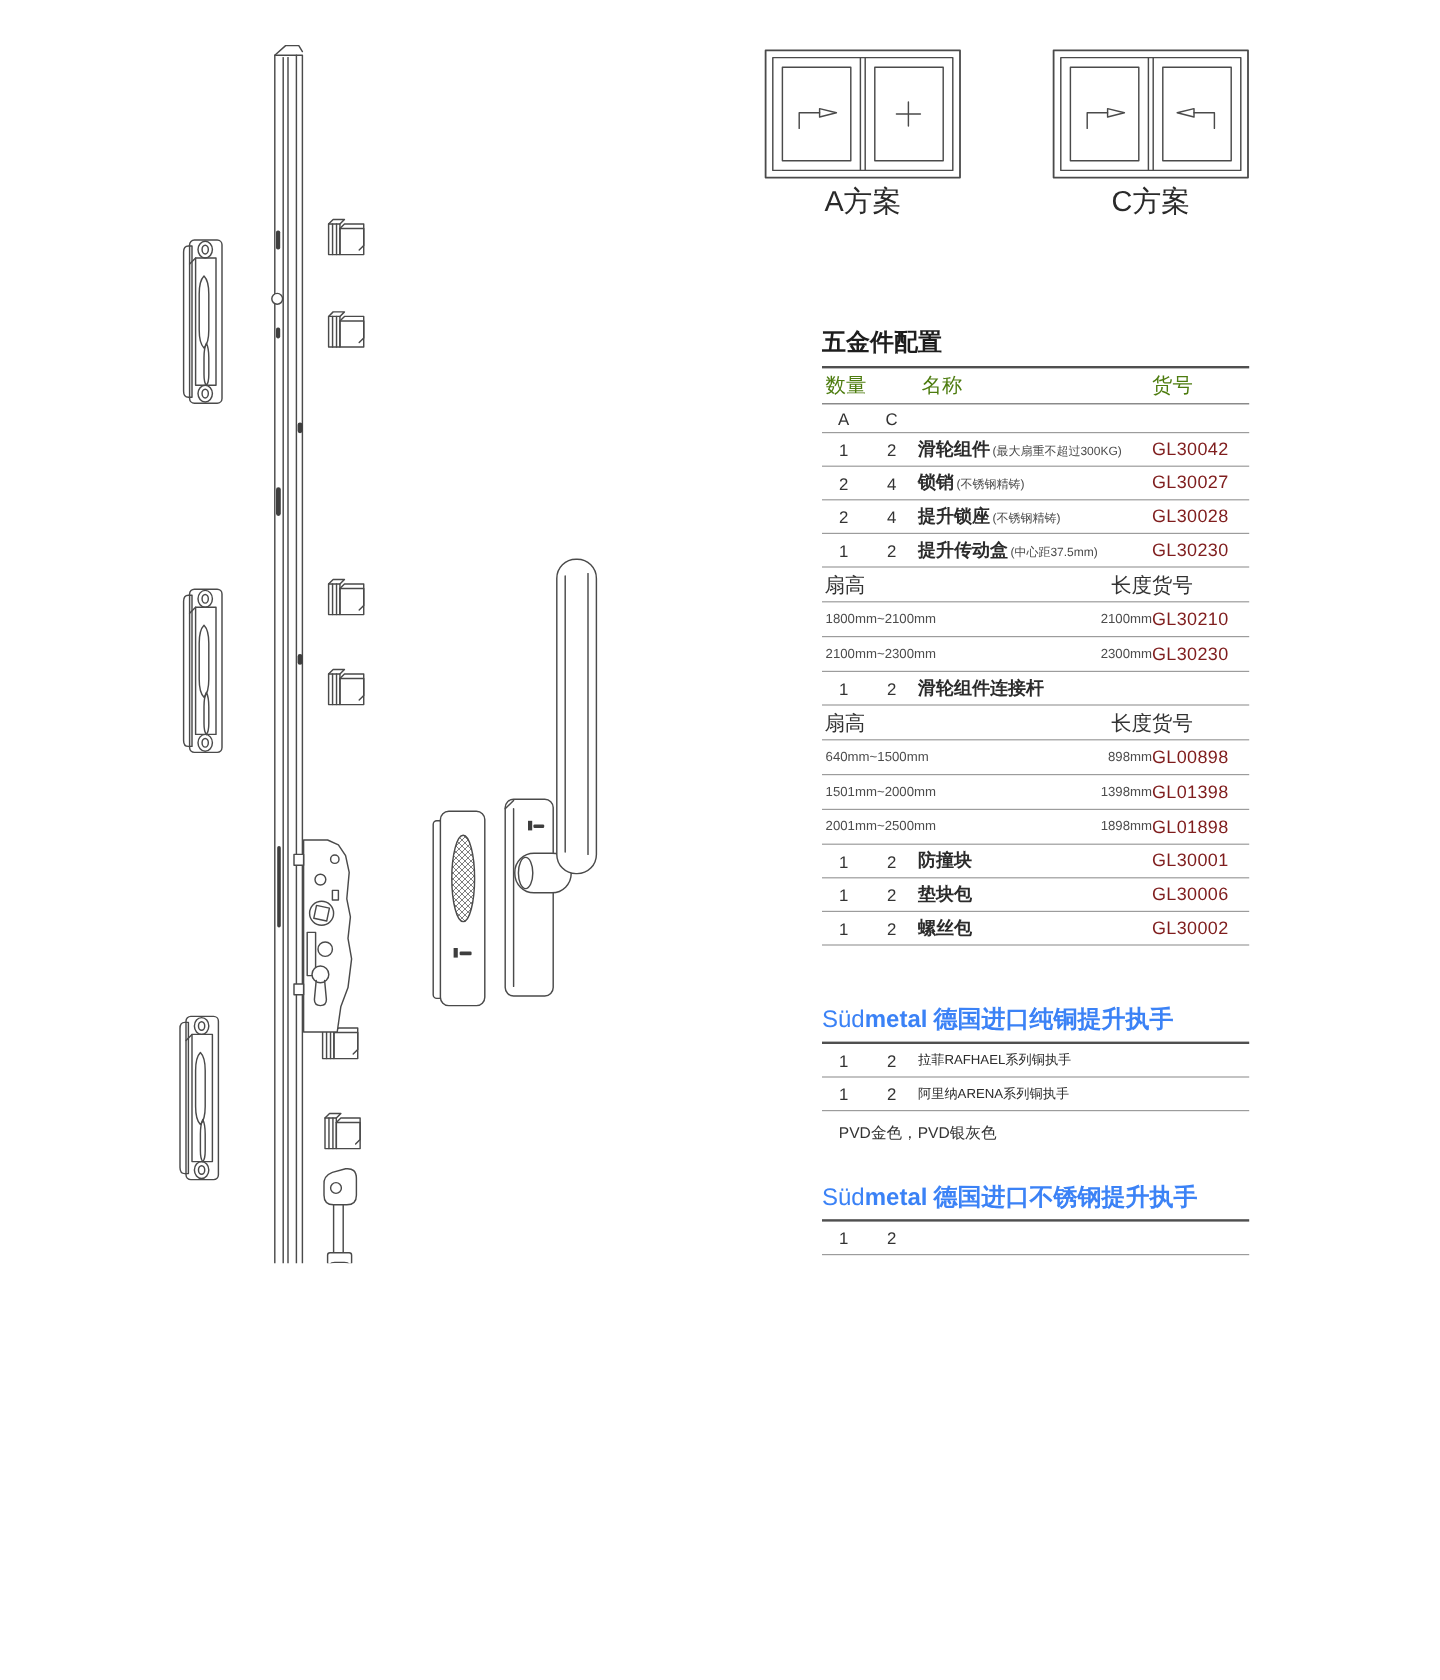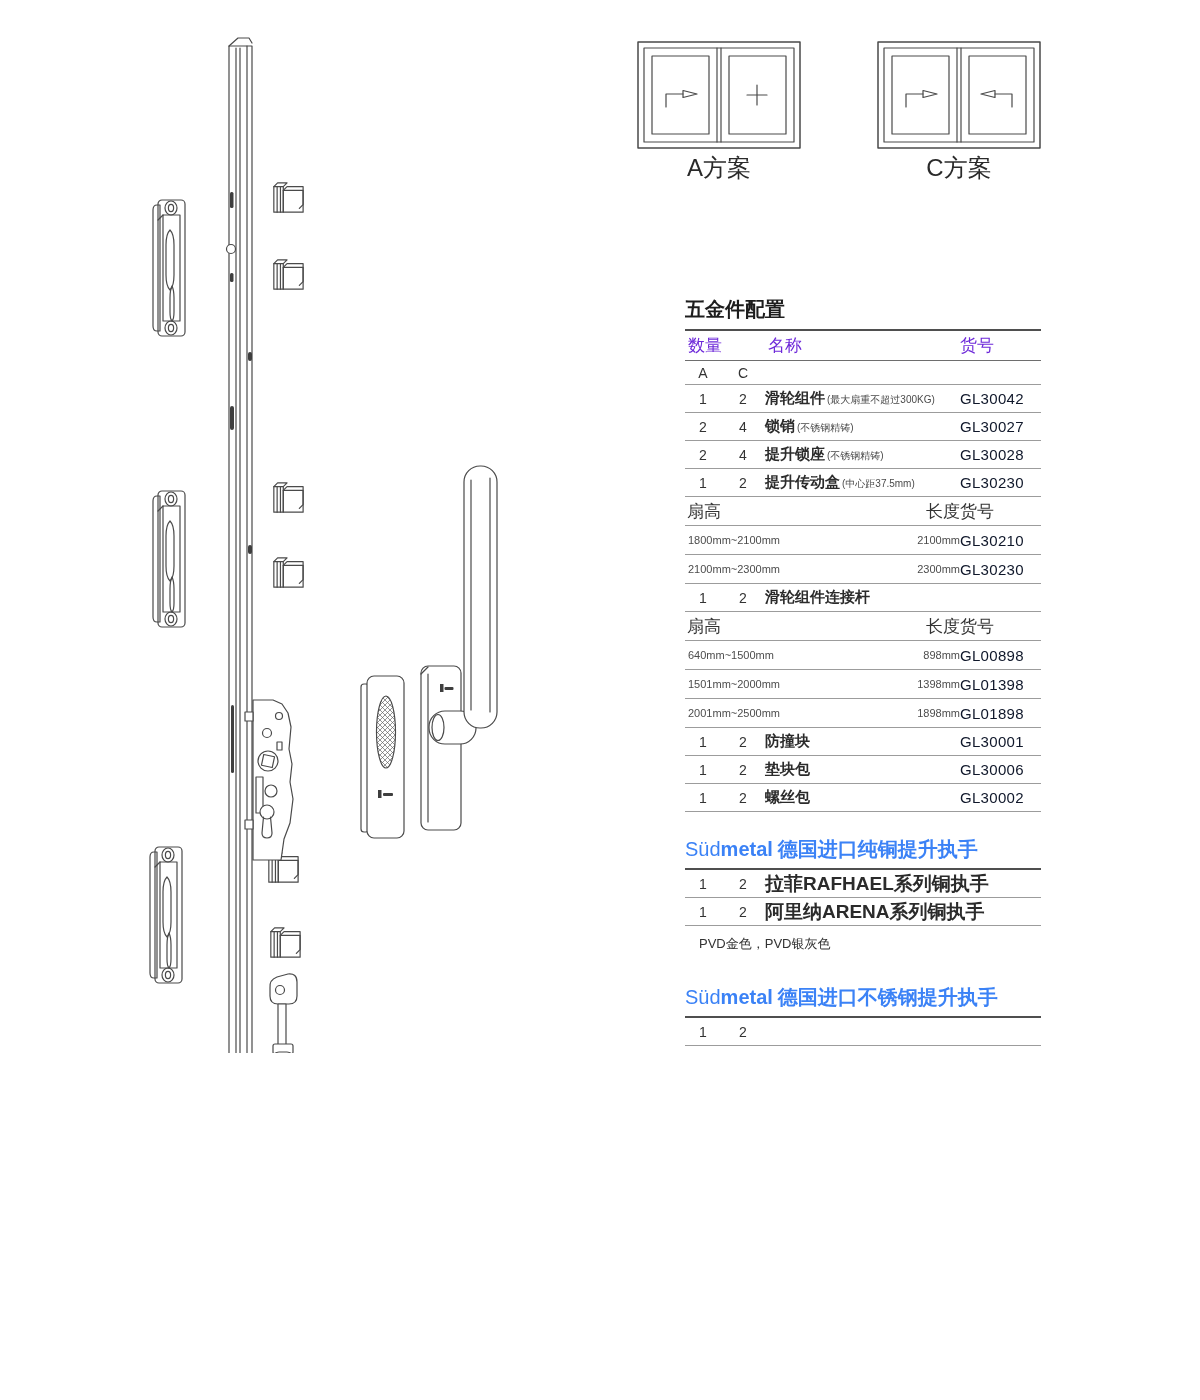--- a/index.html
+++ b/index.html
@@ -4,48 +4,48 @@
 <style>
   html,body{margin:0;padding:0;background:#fff;}
   .page{position:relative;width:1200px;height:1053px;background:#fff;overflow:hidden;
         font-family:"Liberation Sans","DejaVu Sans",sans-serif;color:#2f2f2f;}
   .art{position:absolute;left:0;top:0;width:1200px;height:1400px;}
   .art *{vector-effect:non-scaling-stroke;}
 
   .scheme-label{position:absolute;width:162px;text-align:center;font-size:24px;color:#2a2a2a;}
 
   
-  .hwt{position:absolute;left:685px;top:272px;width:356px;margin-top:24px;}
+  .hwt{position:absolute;left:685px;top:272px;width:356px;}
   .hwt-title{font-size:20px;font-weight:700;color:#1d1d1d;padding-bottom:6px;border-bottom:2px solid #4f4f4f;}
   .r{display:flex;align-items:center;border-bottom:1px solid #9c9c9c;}
-  .r.head{height:29px;font-size:17px;color:#6d28d9;border-bottom:1.5px solid #6e6e6e;}
+  .r.head{height:29px;font-size:17px;color:#4d7c0f;border-bottom:1.5px solid #6e6e6e;}
   .r.sub{height:23px;font-size:15px;color:#333;}
   .r.part{height:27px;}
   .r.shead{height:28px;font-size:17px;color:#333;}
   .r.size{height:28px;}
   .cq2{width:80px;padding-left:3px;}
   .ca{width:36px;text-align:center;font-size:14px;color:#333;}
   .cb{width:44px;text-align:center;font-size:14px;color:#333;}
   .cn{flex:1;display:flex;align-items:baseline;}
   .cc{width:81px;}
   .pn{font-weight:600;font-style:normal;font-size:15px;color:#2b2b2b;}
   .note{font-style:normal;font-size:10px;color:#4a4a4a;margin-left:2px;white-space:nowrap;}
-  .code{font-size:15px;color:#0f172a;letter-spacing:.3px;}
+  .code{font-size:15px;color:#7f1d1d;letter-spacing:.3px;}
   .rg{width:145px;padding-left:3px;font-size:11px;color:#4c4c4c;}
   .ln{flex:1;font-size:11px;color:#4c4c4c;text-align:right;}
   .shead .rg,.shead .ln{font-size:17px;color:#333;padding-left:0;}
   .shead .rg{padding-left:2px;}
 
   
   .sm{position:absolute;left:685px;width:356px;}
   .sm-title{font-size:20px;color:#3b82f6;padding-bottom:5px;border-bottom:2px solid #4f4f4f;white-space:nowrap;}
   .sud{font-weight:400;}
   .metal{font-weight:700;}
   .sm-cn{font-weight:700;margin-left:5px;}
-  .sm .r.part .cn{font-size:19px;font-weight:700;color:#2b2b2b;}
+  .sm .r.part .cn{font-size:11px;font-weight:400;color:#2b2b2b;}
   .sm-note{font-size:13px;color:#333;padding:9px 0 0 14px;}
 </style>
 </head>
 <body>
 
 <div class="page">
 
   <svg class="art" viewBox="0 0 1200 1400" fill="none" stroke="#4a4a4a" stroke-width="1.2" stroke-linecap="round" stroke-linejoin="round">
     <defs>
       <pattern id="hatch" width="5" height="5" patternUnits="userSpaceOnUse">

